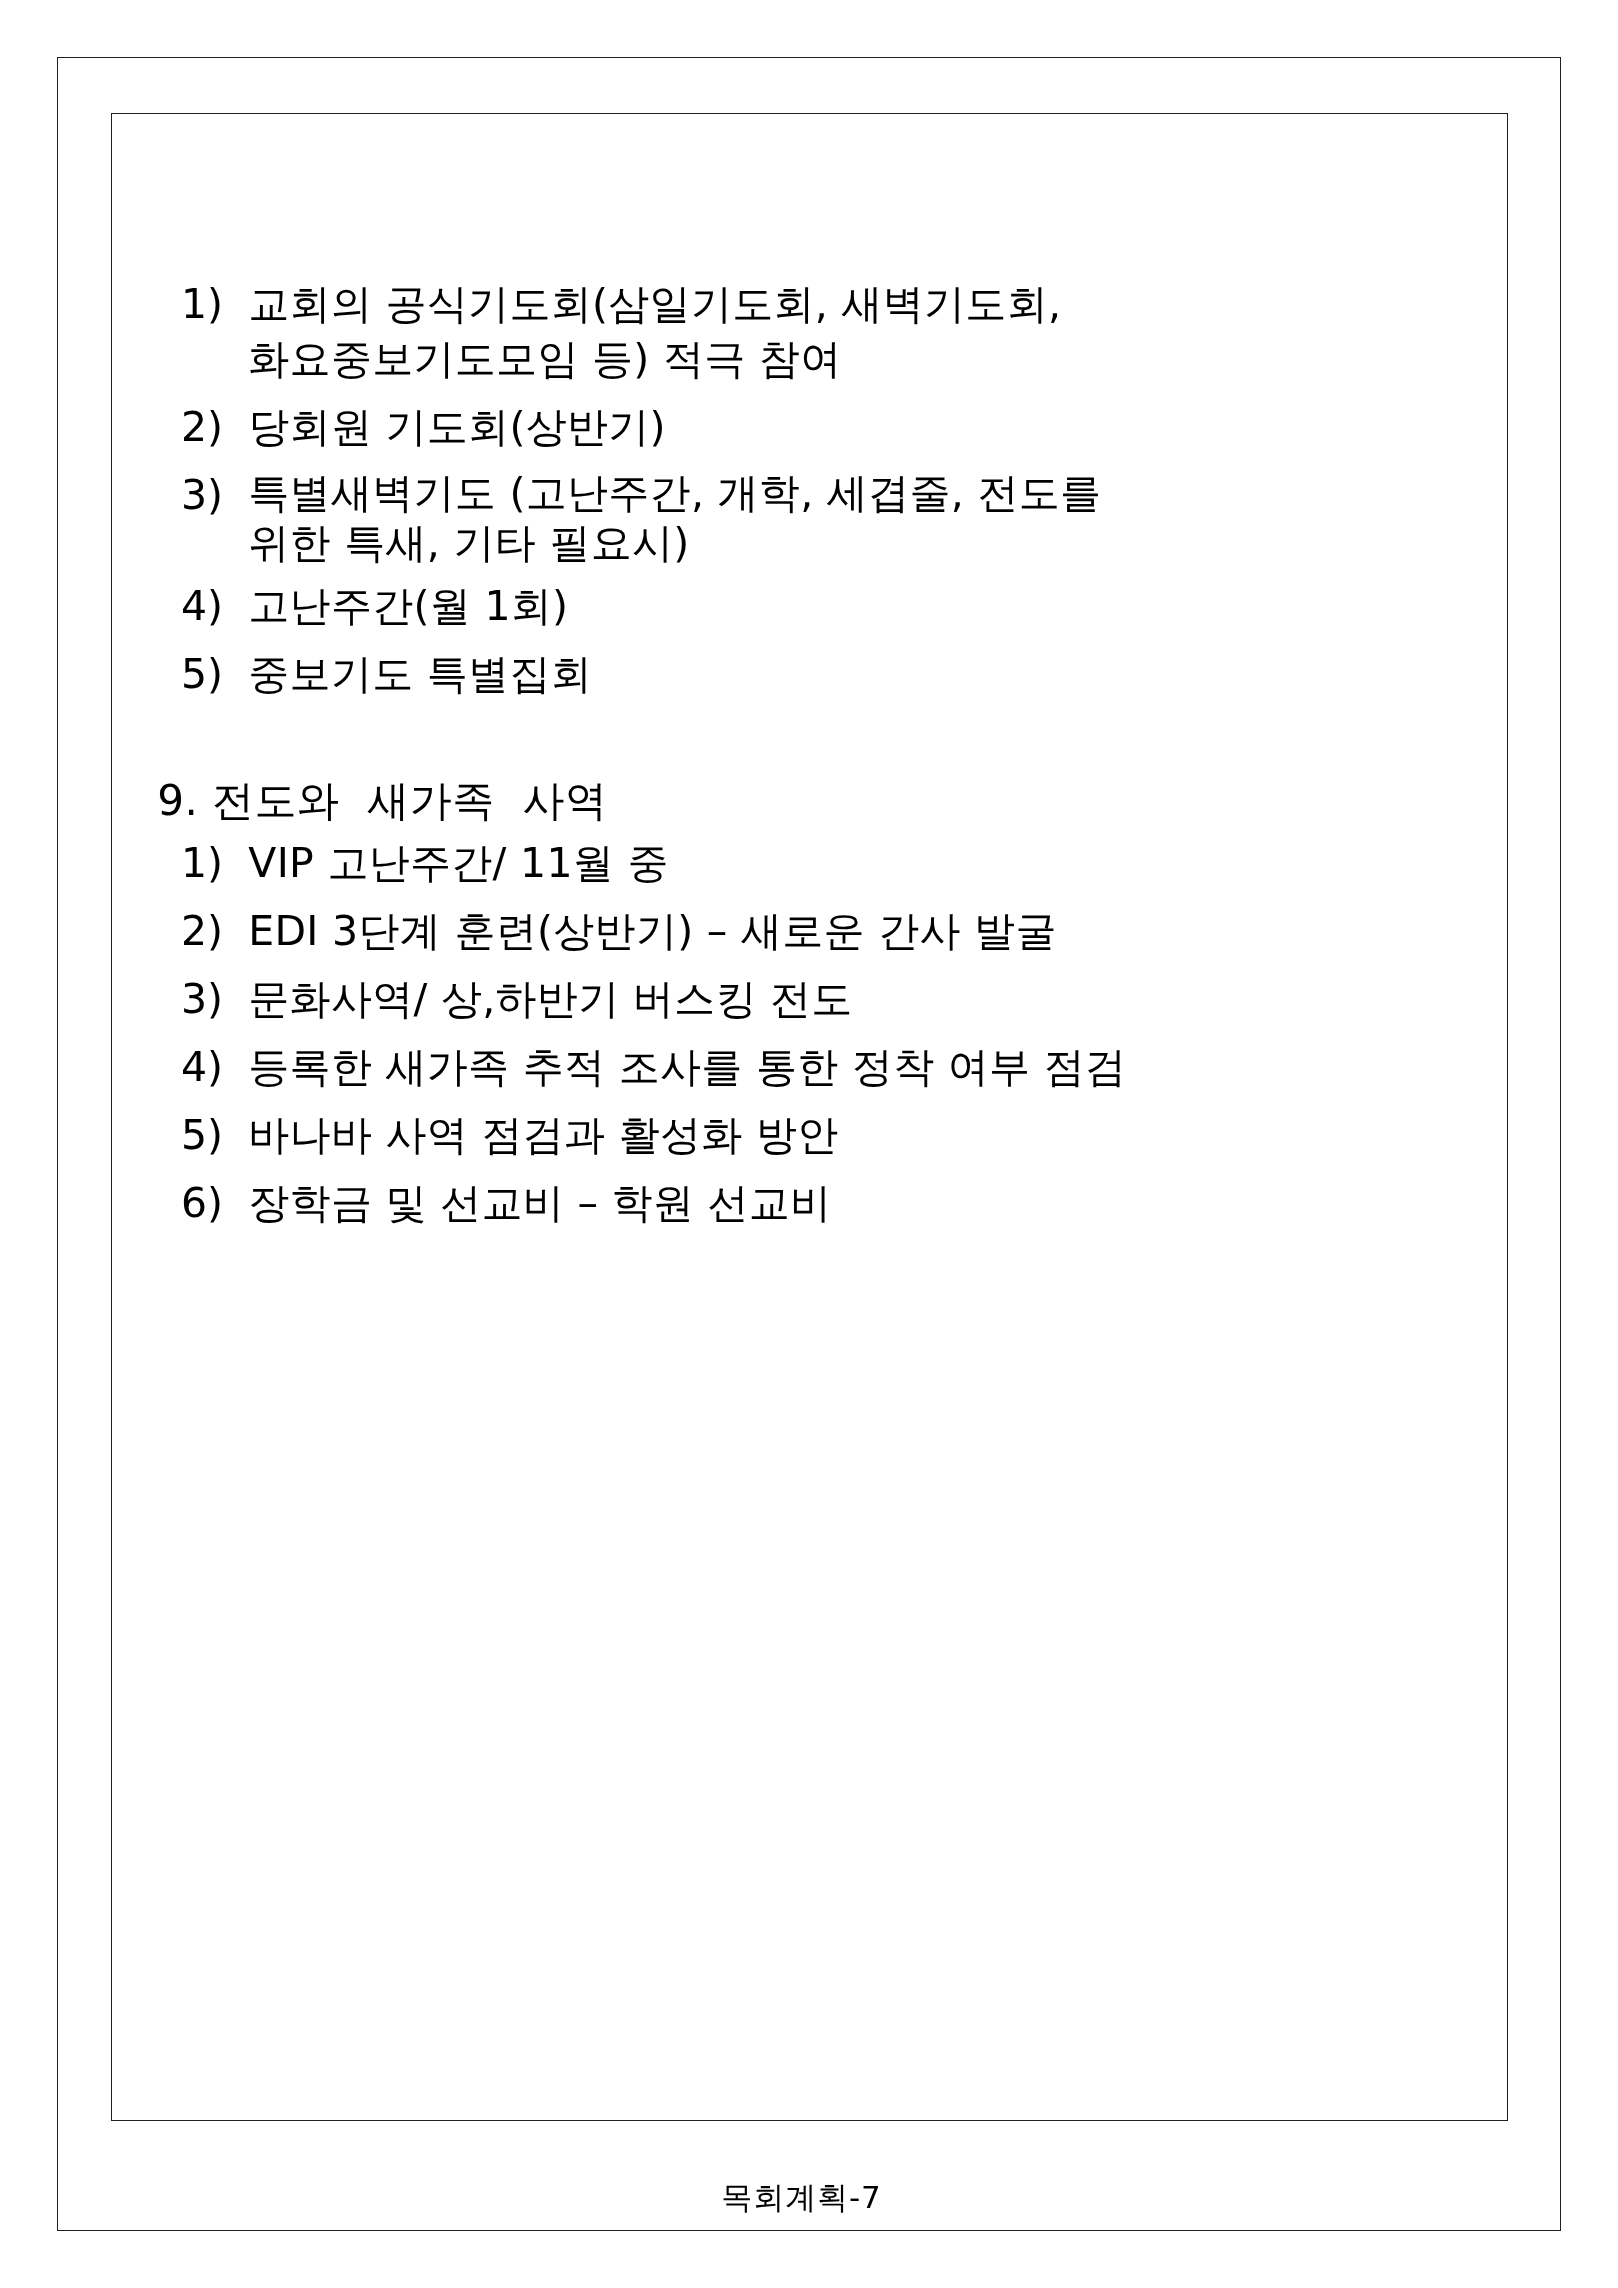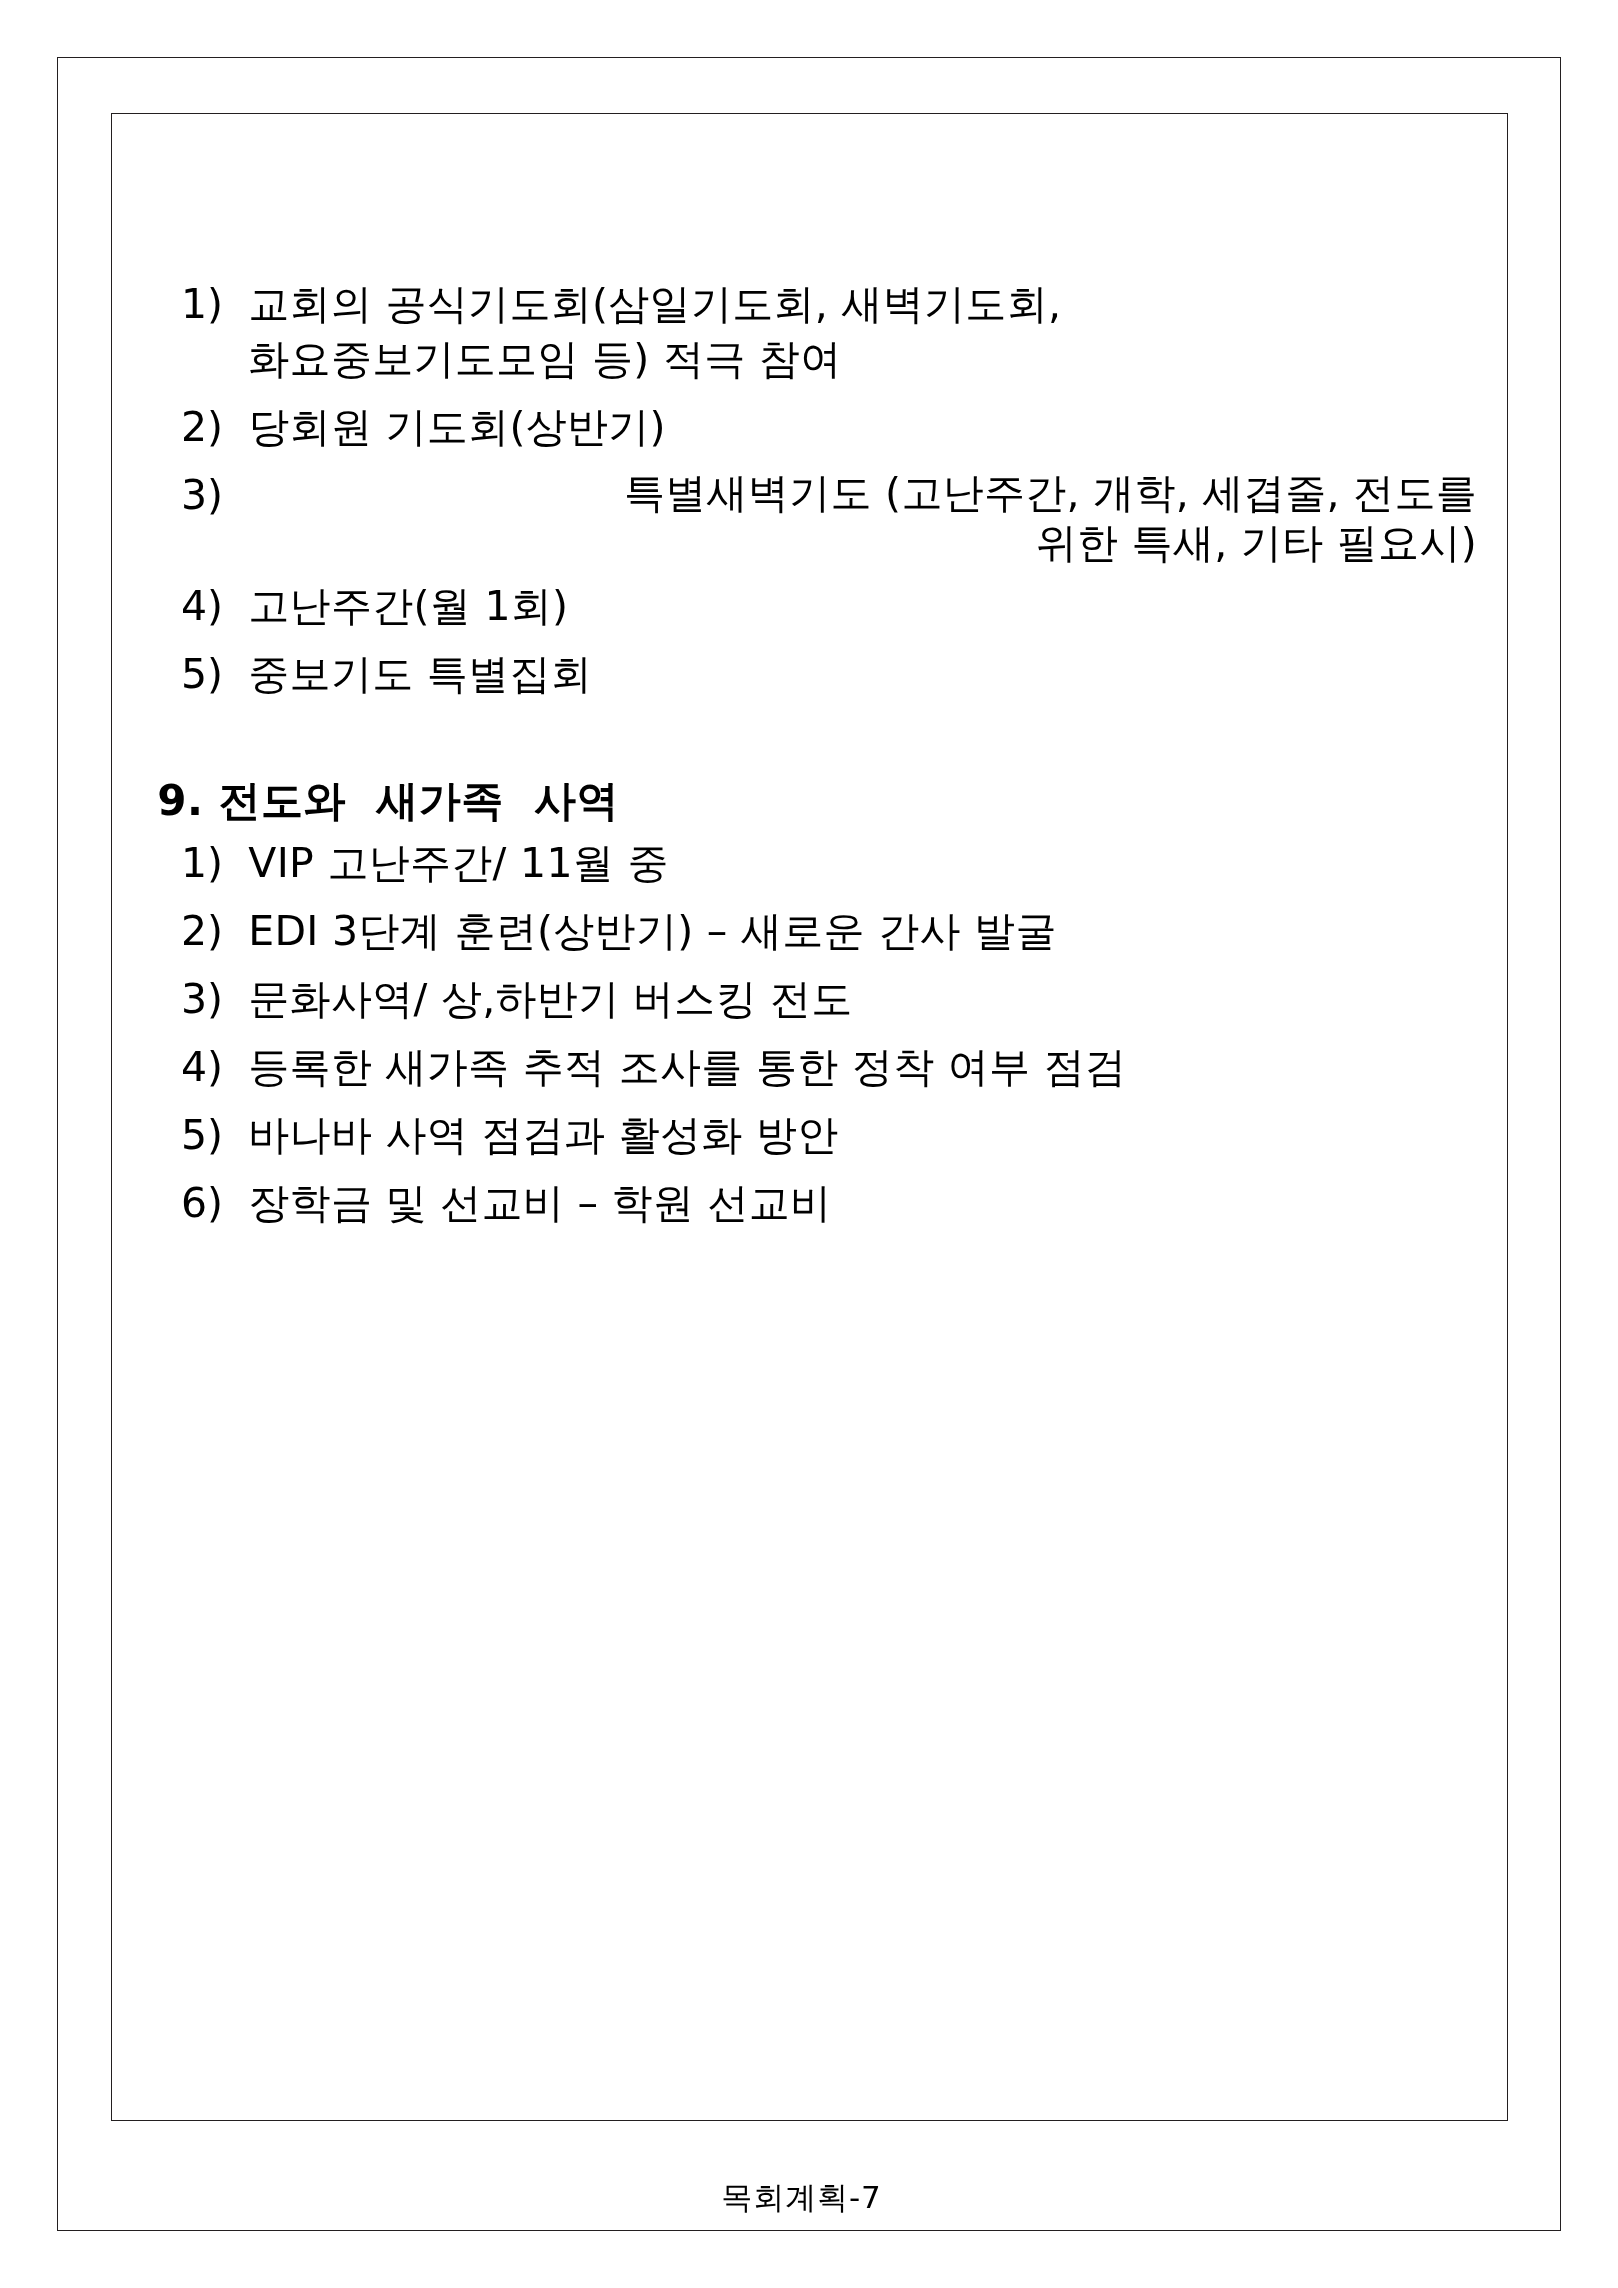--- a/index.html
+++ b/index.html
@@ -59,21 +59,21 @@
   .section-title {
     font-size: 42px;
     line-height: 1.28;
     font-weight: 400;
     letter-spacing: 0.5px;
     margin: 0 0 9.2px 9.2px;
     white-space: pre;
   }
 
   .section-title.bold {
-    font-weight: 700;
+    font-weight: 400;
   }
 
   .item-list {
     list-style: none;
     margin: 0;
     padding: 0;
   }
 
   .item {
     display: flex;
@@ -96,21 +96,20 @@
     letter-spacing: 0.3px;
     margin-left: 16px;
   }
 
   
   .item.tight {
     margin-bottom: 11px;
   }
   .item.tight .item-text {
     line-height: 1.22;
-    text-align: right;
   }
 
   .gap {
     height: 57px;
   }
 
   .footer {
     position: absolute;
     left: 0;
     right: 16px;

